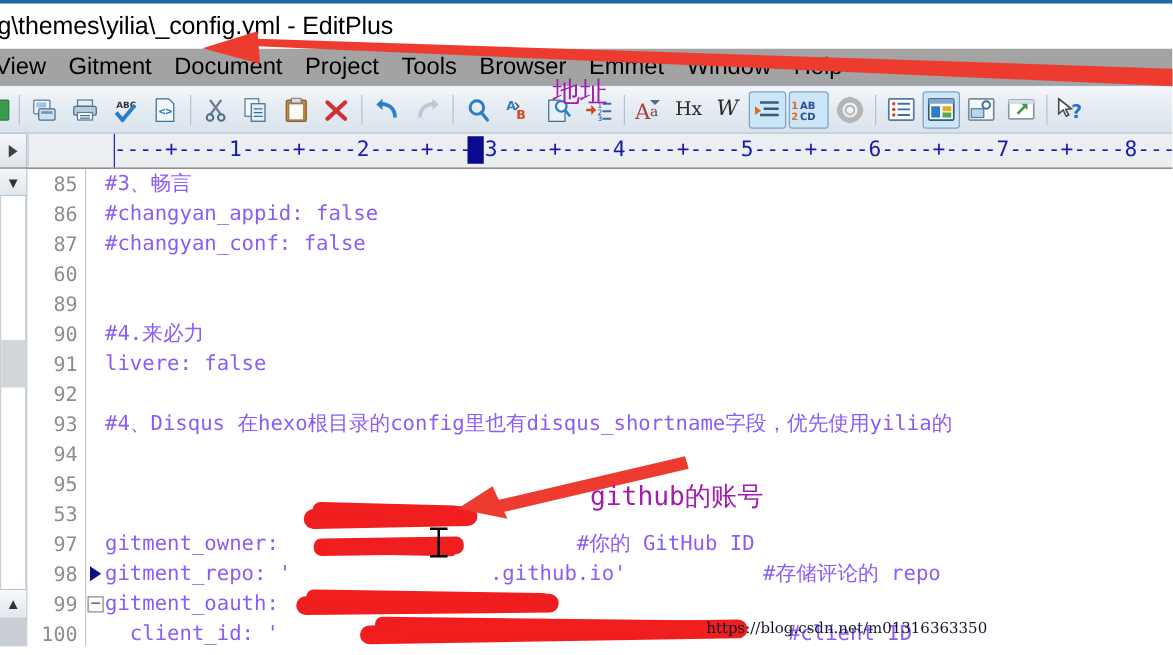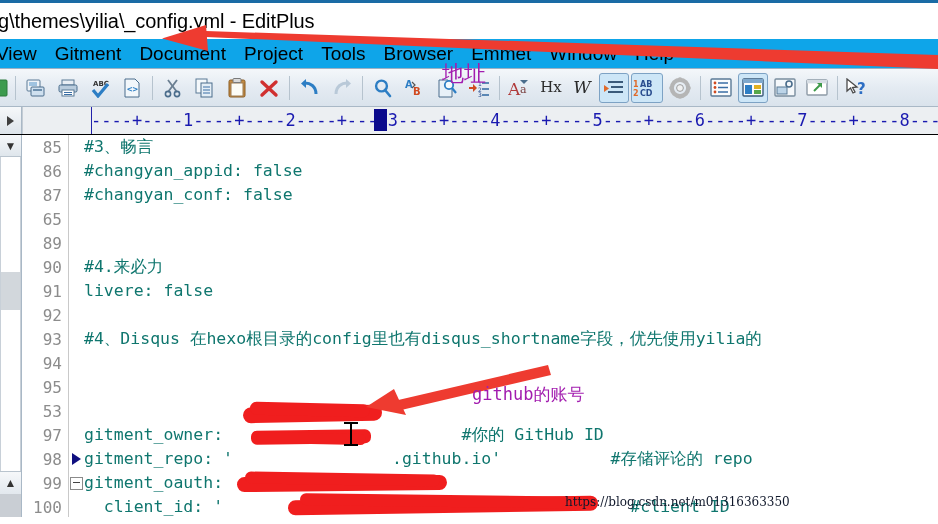--- a/index.html
+++ b/index.html
@@ -35,21 +35,21 @@
     white-space: nowrap;
     margin-left: -2px;
     letter-spacing: -0.1px;
   }
 
   
   .menubar {
     height: 30px;
     display: flex;
     align-items: center;
-    background: #0ea5e9;
+    background: #a3a3a3;
     padding-left: 0px;
     border-bottom: 1px solid #9bb0c4;
     box-sizing: border-box;
   }
   .menu-item {
     font-family: "Liberation Sans", sans-serif;
     font-size: 19px;
     color: #000000;
     padding: 0 9px;
     white-space: nowrap;
@@ -242,21 +242,21 @@
   .bookmark-tri {
     width: 0; height: 0;
     border-left: 9px solid #101080;
     border-top: 6px solid transparent;
     border-bottom: 6px solid transparent;
     margin-left: 1px;
   }
   .codetext {
     font-family: "DejaVu Sans Mono", monospace;
     font-size: 16.5px;
-    color: #0f766e;
+    color: #8b5cf6;
     white-space: pre;
     line-height: 24px;
     text-align: right;
   }
 
   
   .redaction {
     position: absolute;
     background: #f01e1e;
     border-radius: 9px;
@@ -591,21 +591,21 @@
         <span class="codetext">#changyan_appid: false</span>
       </div>
 
       <div class="code-line">
         <span class="lineno">87</span>
         <span class="foldcol"></span>
         <span class="codetext">#changyan_conf: false</span>
       </div>
 
       <div class="code-line">
-        <span class="lineno">65</span>
+        <span class="lineno">60</span>
         <span class="foldcol"></span>
         <span class="codetext"></span>
       </div>
 
       <div class="code-line">
         <span class="lineno">89</span>
         <span class="foldcol"></span>
         <span class="codetext"></span>
       </div>
 
@@ -700,17 +700,17 @@
     <path d="M46 12 L780 44 L780 30 L46 6 Z" fill="#ee3b30"></path>
     <path d="M46 0 L2 13.5 L48 26 Z" fill="#ee3b30"></path>
   </svg>
 
   <svg class="arrow-svg" style="left:352px; top:358px;" width="200" height="58" viewBox="0 0 200 58">
     <path d="M42 40 L196 4 L199 14 L45 50 Z" fill="#ee3b30"></path>
     <path d="M42 28 L14 46 L54 54 Z" fill="#ee3b30"></path>
   </svg>
 
   <div class="annot" style="left:442px; top:24px; font-size:22px;">地址</div>
-  <div class="annot" style="left:472px; top:348px; font-size:17px;">github的账号</div>
+  <div class="annot" style="left:472px; top:348px; font-size:21px;">github的账号</div>
 
   <div class="watermark" style="left:565px; top:492px;">https://blog.csdn.net/m01316363350</div>
 
 </div>
 
 </body></html>

